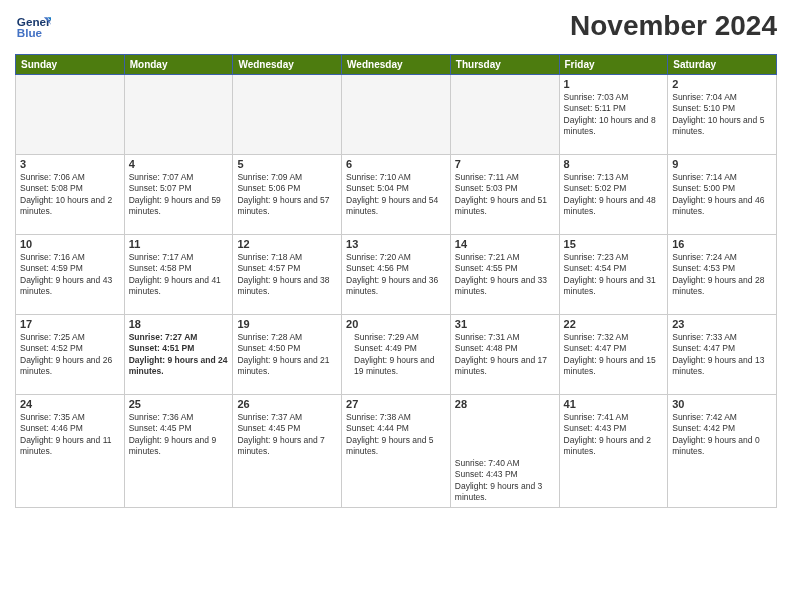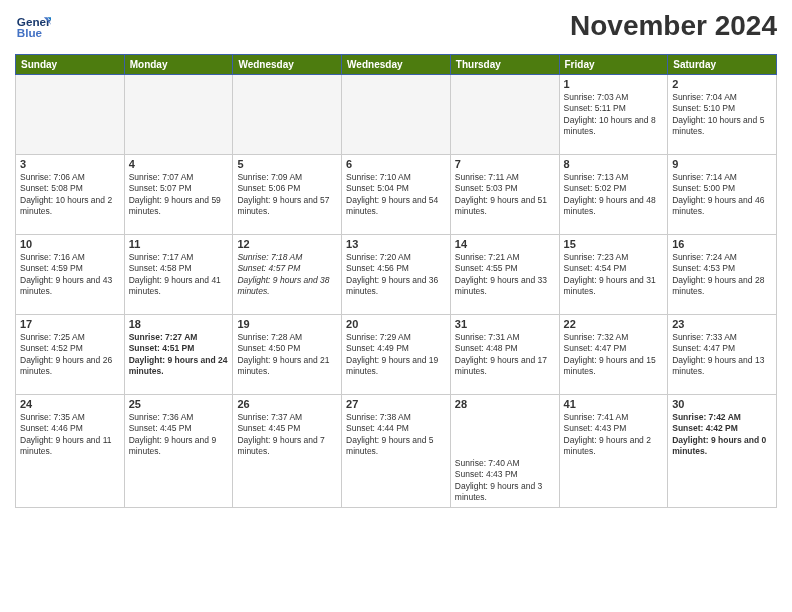--- a/index.html
+++ b/index.html
@@ -180,21 +180,21 @@
 Daylight: 9 hours and 43 minutes.</div>
           </td>
           <td>
             <div class="day-number">11</div>
             <div class="day-info" style="white-space: pre-line;">Sunrise: 7:17 AM
 Sunset: 4:58 PM
 Daylight: 9 hours and 41 minutes.</div>
           </td>
           <td>
             <div class="day-number">12</div>
-            <div class="day-info" style="white-space: pre-line; font-style: italic;">Sunrise: 7:18 AM
+            <div class="day-info" style="white-space: pre-line;">Sunrise: 7:18 AM
 Sunset: 4:57 PM
 Daylight: 9 hours and 38 minutes.</div>
           </td>
           <td>
             <div class="day-number">13</div>
             <div class="day-info" style="white-space: pre-line;">Sunrise: 7:20 AM
 Sunset: 4:56 PM
 Daylight: 9 hours and 36 minutes.</div>
           </td>
           <td>
@@ -230,21 +230,21 @@
 Daylight: 9 hours and 24 minutes.</div>
           </td>
           <td>
             <div class="day-number">19</div>
             <div class="day-info" style="white-space: pre-line;">Sunrise: 7:28 AM
 Sunset: 4:50 PM
 Daylight: 9 hours and 21 minutes.</div>
           </td>
           <td>
             <div class="day-number">20</div>
-            <div class="day-info" style="white-space: pre-line;">Sunrise: 7:29 AM
+            <div class="day-info" style="white-space: pre-line; margin-left: 8px;">Sunrise: 7:29 AM
 Sunset: 4:49 PM
 Daylight: 9 hours and 19 minutes.</div>
           </td>
           <td>
             <div class="day-number">31</div>
             <div class="day-info" style="white-space: pre-line;">Sunrise: 7:31 AM
 Sunset: 4:48 PM
 Daylight: 9 hours and 17 minutes.</div>
           </td>
           <td>
@@ -292,20 +292,20 @@
 Daylight: 9 hours and 3 minutes.</div>
           </td>
           <td>
             <div class="day-number">41</div>
             <div class="day-info" style="white-space: pre-line;">Sunrise: 7:41 AM
 Sunset: 4:43 PM
 Daylight: 9 hours and 2 minutes.</div>
           </td>
           <td>
             <div class="day-number">30</div>
-            <div class="day-info" style="white-space: pre-line; font-weight: bold;">Sunrise: 7:42 AM
+            <div class="day-info" style="white-space: pre-line;">Sunrise: 7:42 AM
 Sunset: 4:42 PM
 Daylight: 9 hours and 0 minutes.</div>
           </td>
         </tr>
       </tbody>
   </table>
 </div>
 
 </body></html>

